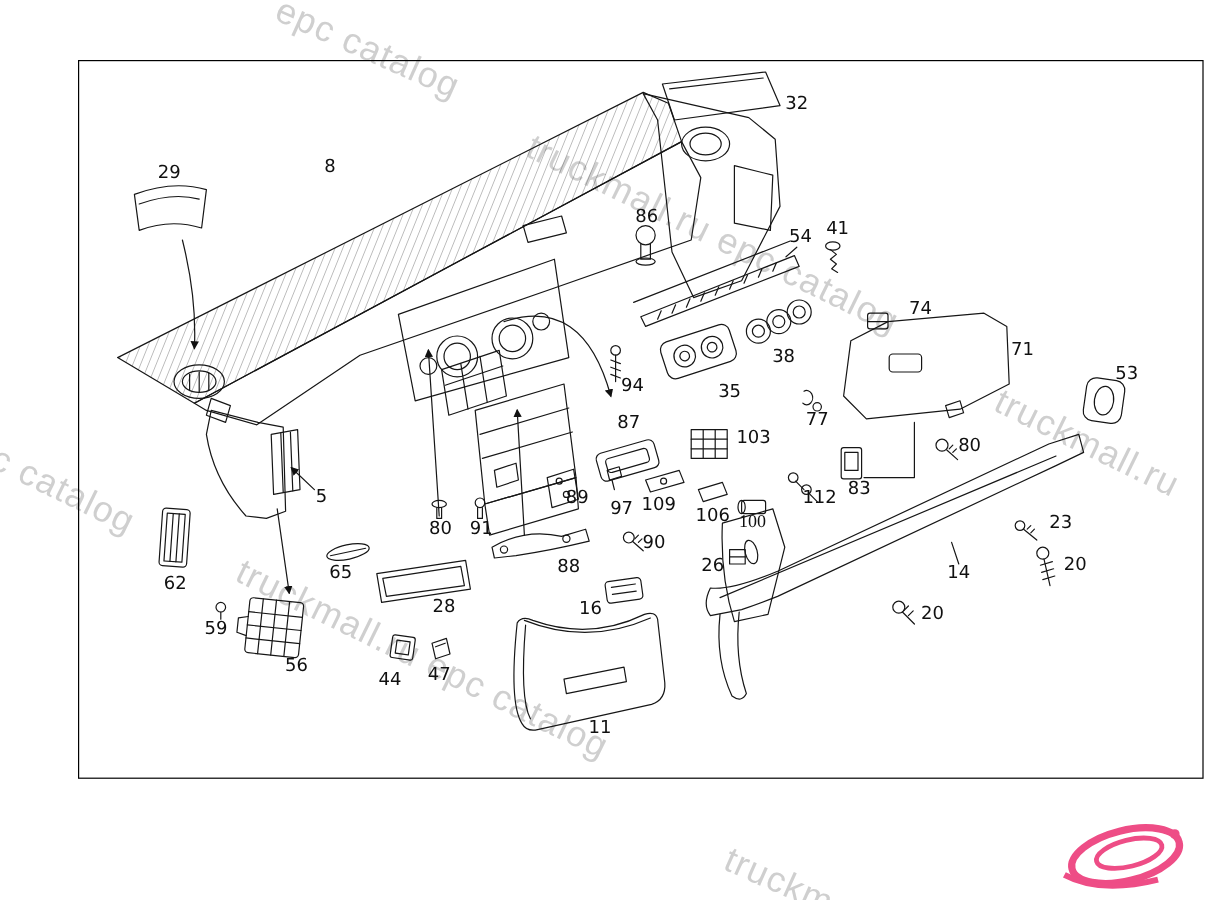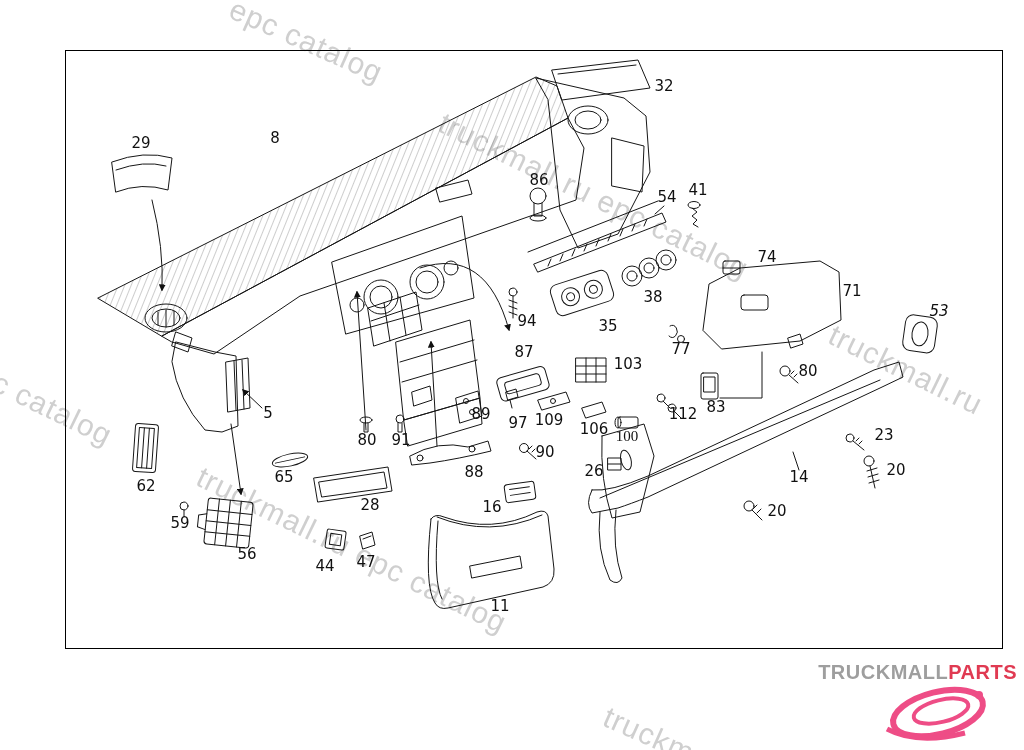--- a/index.html
+++ b/index.html
@@ -346,21 +346,21 @@
 
   <div class="labels">
       <span class="part-label" style="left: 141px; top: 143px;">29</span>
       <span class="part-label" style="left: 275px; top: 138px;">8</span>
       <span class="part-label" style="left: 658px; top: 86px; padding-left: 12px;">32</span>
       <span class="part-label" style="left: 539px; top: 180px;">86</span>
       <span class="part-label" style="left: 667px; top: 197px;">54</span>
       <span class="part-label" style="left: 698px; top: 190px;">41</span>
       <span class="part-label" style="left: 767px; top: 257px;">74</span>
       <span class="part-label" style="left: 852px; top: 291px;">71</span>
-      <span class="part-label" style="left: 939px; top: 311px; font-style: italic;">53</span>
+      <span class="part-label" style="left: 939px; top: 311px;">53</span>
       <span class="part-label" style="left: 527px; top: 321px;">94</span>
       <span class="part-label" style="left: 584px; top: 326px; margin-left: 24px;">35</span>
       <span class="part-label" style="left: 653px; top: 297px;">38</span>
       <span class="part-label" style="left: 681px; top: 349px;">77</span>
       <span class="part-label" style="left: 628px; top: 364px;">103</span>
       <span class="part-label" style="left: 808px; top: 371px;">80</span>
       <span class="part-label" style="left: 524px; top: 352px;">87</span>
       <span class="part-label" style="left: 716px; top: 407px;">83</span>
       <span class="part-label" style="left: 683px; top: 414px;">112</span>
       <span class="part-label" style="left: 627px; top: 436px; font-family: Liberation Serif, serif;">100</span>
@@ -389,18 +389,15 @@
       <span class="part-label" style="left: 777px; top: 511px;">20</span>
     </div>
 
   <div class="logo">
     <svg class="logo-swoosh" width="135" height="70" viewBox="0 0 135 70">
       <ellipse class="swoosh-line" cx="65" cy="34" rx="46" ry="21" fill="none" stroke="#ee4d86" stroke-width="6" transform="rotate(-14 65 34)"></ellipse>
       <ellipse class="swoosh-line" cx="68" cy="32" rx="28" ry="11" fill="none" stroke="#ee4d86" stroke-width="4" transform="rotate(-14 68 32)"></ellipse>
       <path class="swoosh-line" d="M14,50 Q44,66 92,54" fill="none" stroke="#ee4d86" stroke-width="5"></path>
       <circle class="swoosh-dot" cx="106" cy="16" r="4" fill="#ee4d86" stroke="none"></circle>
     </svg>
-    <div class="logo-text">
-      <span style="color: rgb(158, 158, 158);">TRUCKMALL</span><span style="color: rgb(224, 58, 82);">PARTS</span>
-    </div>
   </div>
 
 </div>
 
 </body></html>

